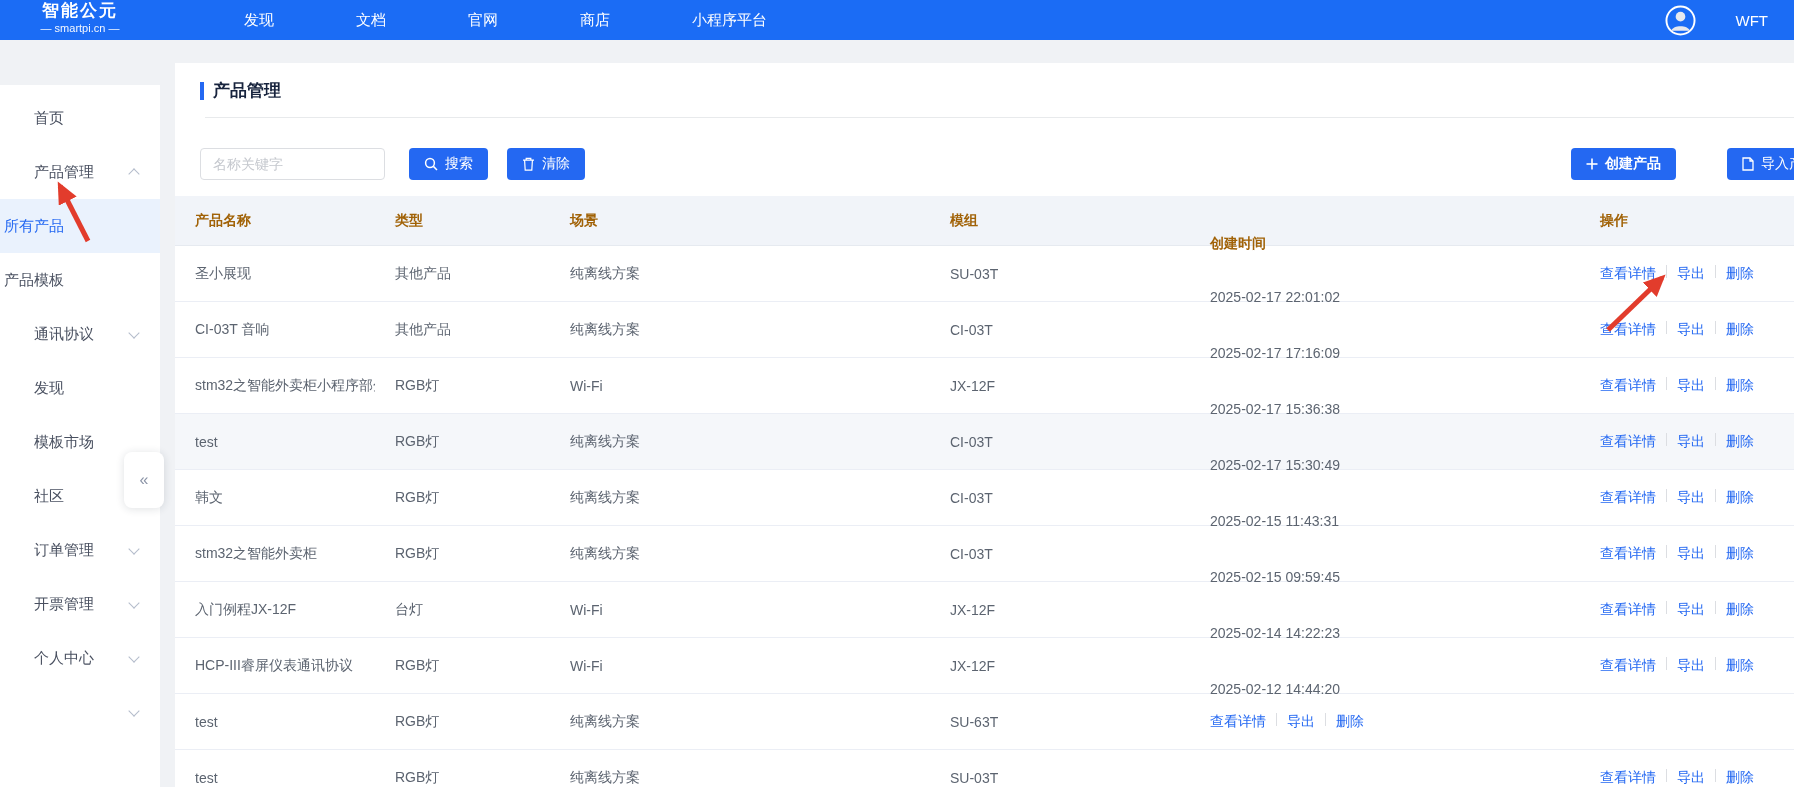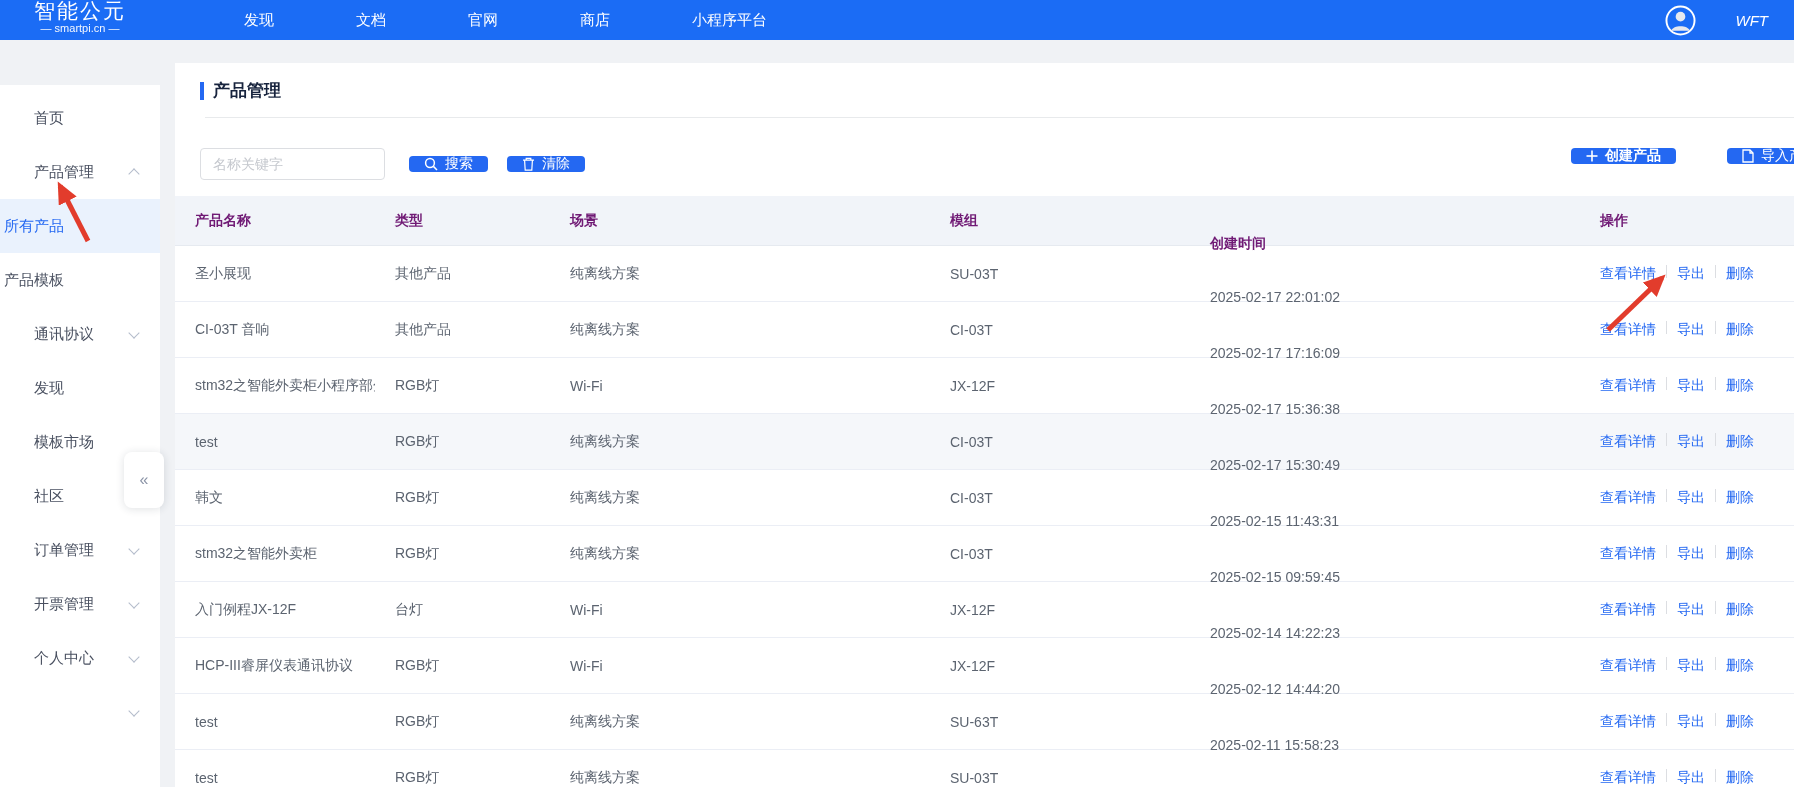--- a/index.html
+++ b/index.html
@@ -3,25 +3,25 @@
 <meta charset="utf-8">
 <style>
   * { margin:0; padding:0; box-sizing:border-box; }
   html,body { width:1794px; height:787px; overflow:hidden; }
   body { font-family:"Liberation Sans","DejaVu Sans",sans-serif; background:#f0f2f5; }
   .app { position:relative; width:1794px; height:787px; overflow:hidden; background:#f0f2f5; }
 
   
   .topbar { height:40px; background:#1b6cf5; display:flex; align-items:center; color:#fff; overflow:hidden; position:relative; z-index:2; }
   .logo { width:160px; flex:none; text-align:center; cursor:pointer; }
-  .logo-title { font-size:21px; font-weight:400; letter-spacing:2px; line-height:22px; margin-top:-6px; white-space:nowrap; }
+  .logo-title { font-size:17px; font-weight:700; letter-spacing:2px; line-height:22px; margin-top:-6px; white-space:nowrap; }
   .logo-sub { font-size:11px; line-height:12px; opacity:.95; white-space:nowrap; }
   .nav { display:flex; gap:82px; margin-left:84px; font-size:15px; }
   .nav-item { cursor:pointer; white-space:nowrap; }
-  .user-area { margin-left:auto; display:flex; align-items:center; gap:40px; padding-right:26px;font-style:italic; }
+  .user-area { margin-left:auto; display:flex; align-items:center; gap:40px; padding-right:26px; }
   .avatar { width:31px; height:31px; display:block; cursor:pointer; }
   .username { font-size:15px; cursor:pointer; }
 
   
   .body { display:flex; height:747px; }
 
   
   .sidebar { width:160px; flex:none; background:#fff; position:relative; padding-top:6px; font-size:15px; color:#495060; z-index:1;margin-top:45px; }
   .side-item { height:54px; display:flex; align-items:center; padding-left:34px; position:relative; cursor:pointer; white-space:nowrap; }
   .side-item.indent { padding-left:4px; }
@@ -34,29 +34,29 @@
   .main { flex:1; background:#f0f2f5; padding:23px 0 0 15px; min-width:0; }
   .card { background:#fff; height:100%; position:relative; }
   .page-title-row { display:flex; align-items:center; gap:9px; padding:16px 0 0 25px; }
   .title-bar { width:4px; height:18px; background:#2468f2; flex:none; }
   .page-title { font-size:17px; font-weight:700; color:#17233d; }
   .divider { height:1px; background:#e8eaec; margin:15px 0 0 30px; }
 
   .toolbar { display:flex; align-items:center; margin:30px 12px 0 25px; height:32px; }
   .search-input { width:185px; height:32px; border:1px solid #dcdee2; border-radius:4px; padding:0 12px; font-size:14px; color:#515a6e; outline:none; }
   .search-input::placeholder { color:#c5c8ce; }
-  .btn { height:16px; background:#2468f2; color:#fff; border:none; border-radius:4px; font-size:14px; display:inline-flex; align-items:center; gap:7px; padding:0 15px; cursor:pointer; white-space:nowrap; }
+  .btn { height:32px; background:#2468f2; color:#fff; border:none; border-radius:4px; font-size:14px; display:inline-flex; align-items:center; gap:7px; padding:0 15px; cursor:pointer; white-space:nowrap; }
   .btn-search { margin-left:24px; }
   .btn-clear { margin-left:19px; }
   .btn-create { position:absolute; top:85px; left:1396px;font-weight:bold; }
   .btn-import { position:absolute; top:85px; left:1552px; min-width:116px; }
 
   
   .table { margin-top:16px; }
-  .thead { display:flex; height:50px; align-items:center; background:#f1f4f9; border-bottom:1px solid #e6eaf0; font-size:14px; font-weight:700; color:#701a75; }
+  .thead { display:flex; height:50px; align-items:center; background:#f1f4f9; border-bottom:1px solid #e6eaf0; font-size:14px; font-weight:700; color:#a16207; }
   .trow { display:flex; height:56px; align-items:center; border-bottom:1px solid #ebeef5; font-size:14px; color:#5c6470; background:#fff; }
   .trow.hl { background:#f5f7fa; }
   .col { padding-left:20px; flex:none; white-space:nowrap; overflow:hidden; }
   .c1 { width:200px; } .c2 { width:175px; } .c3 { width:380px; } .c4 { width:260px; } .c5 { width:390px;margin-top:47px; }
   .c6 { flex:1; min-width:214px; }
   .ops { display:flex; align-items:flex-start; gap:10px; }
   .op-link { color:#2468f2; cursor:pointer; }
   .op-sep { width:1px; height:13px; background:#dcdee2; flex:none; }
 
   
@@ -309,21 +309,20 @@
                   <span class="op-link">导出</span>
                   <span class="op-sep"></span>
                   <span class="op-link">删除</span>
                 </div>
               </div>
               <div class="trow">
                 <div class="col c1">test</div>
                 <div class="col c2">RGB灯</div>
                 <div class="col c3">纯离线方案</div>
                 <div class="col c4">SU-63T</div>
-                <div class="col c5">2025-02-11 15:58:23</div>
                 <div class="col c6 ops">
                   <span class="op-link">查看详情</span>
                   <span class="op-sep"></span>
                   <span class="op-link">导出</span>
                   <span class="op-sep"></span>
                   <span class="op-link">删除</span>
                 </div>
               </div>
               <div class="trow">
                 <div class="col c1">test</div>

